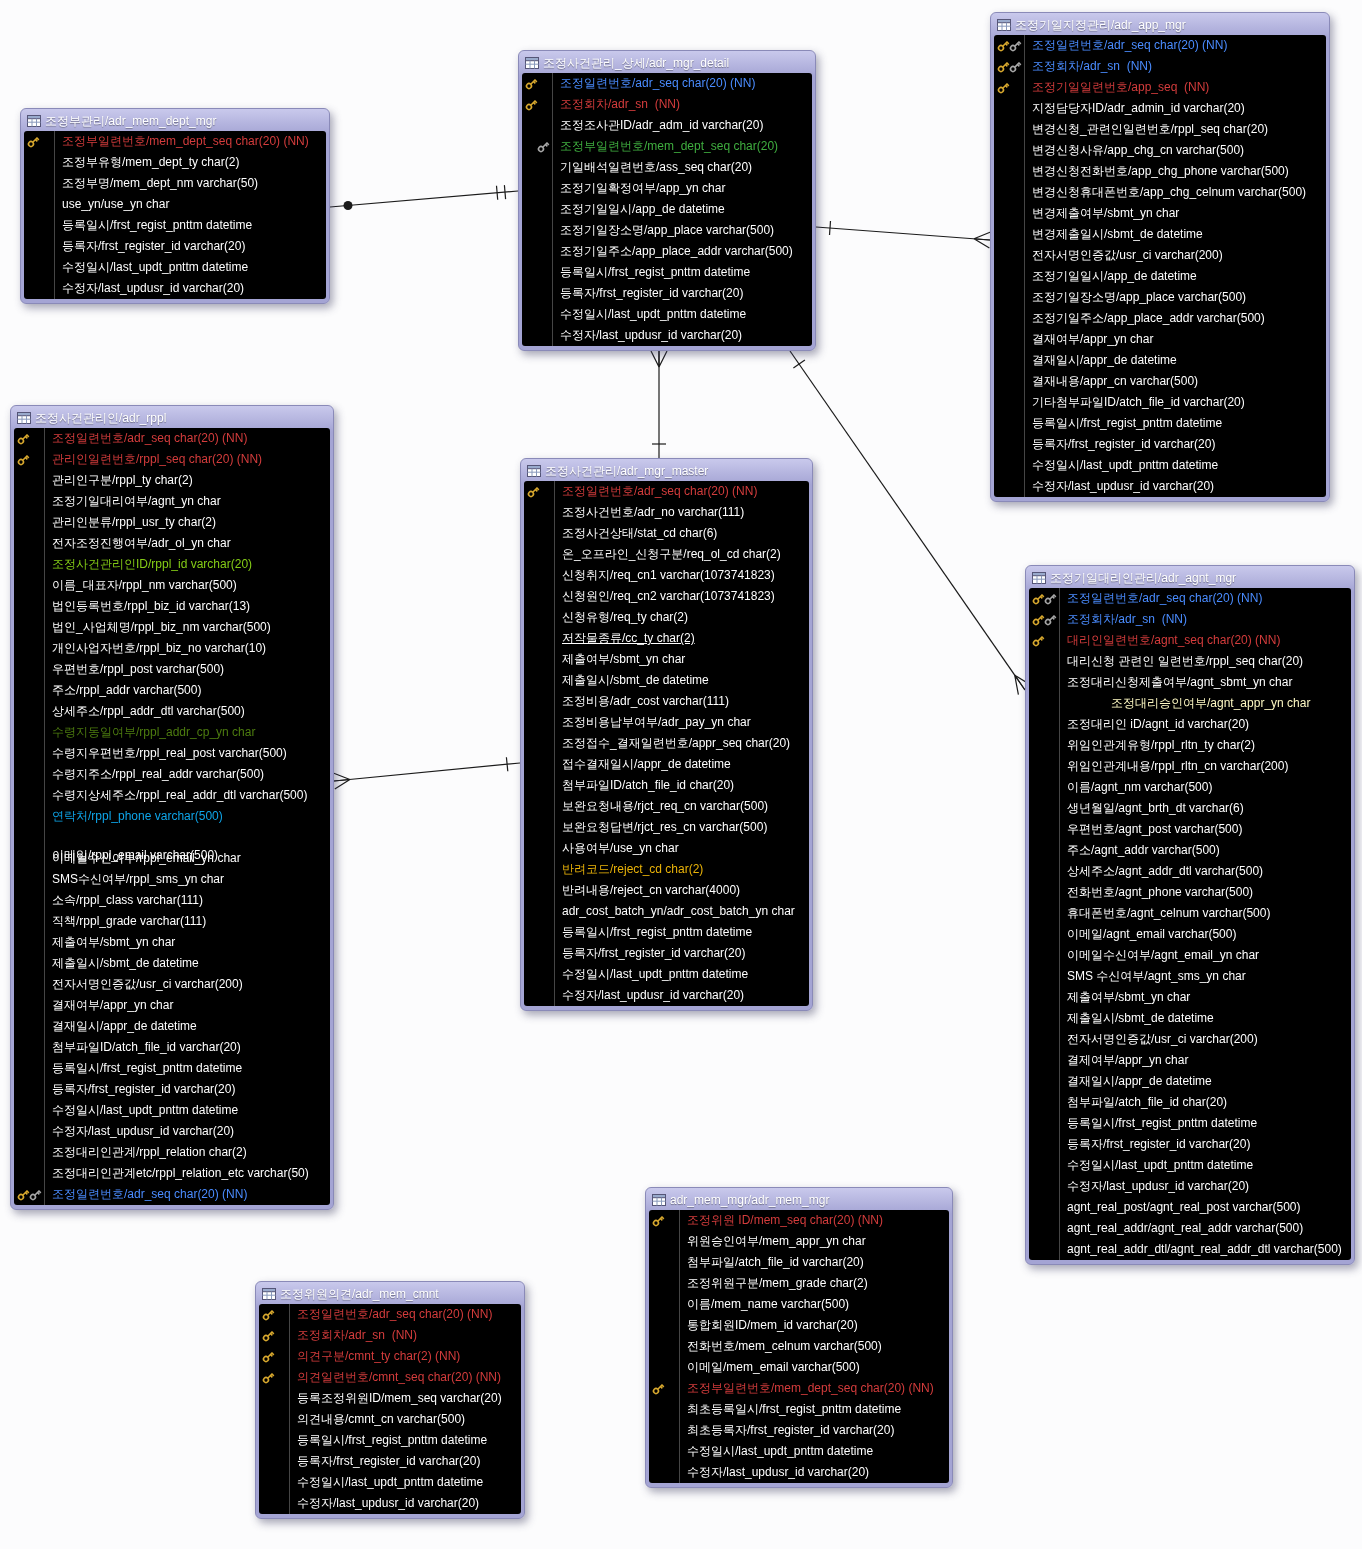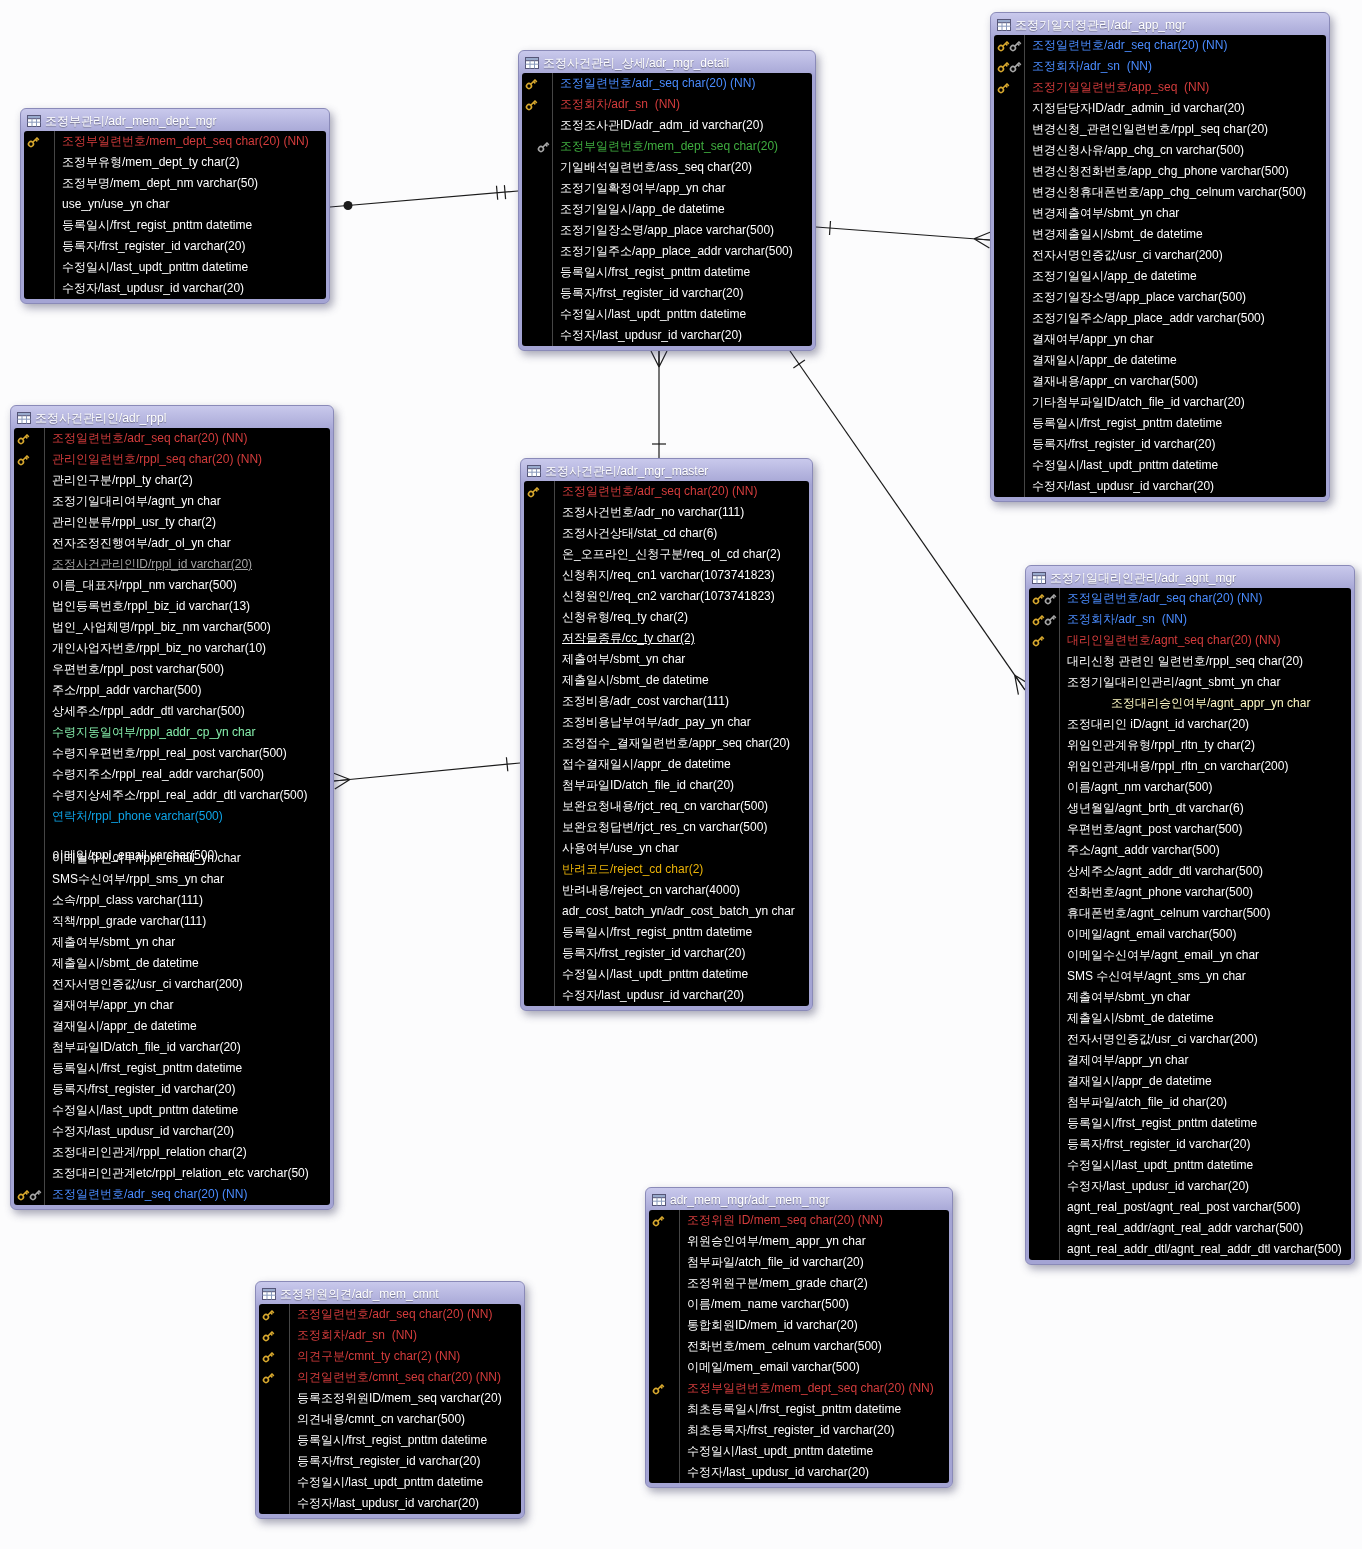--- a/index.html
+++ b/index.html
@@ -409,21 +409,21 @@
         <div class="row">
           <span class="gutter"></span>
           <span class="coltext" style="color: rgb(255, 255, 255);">관리인분류/rppl_usr_ty char(2)</span>
         </div>
         <div class="row">
           <span class="gutter"></span>
           <span class="coltext" style="color: rgb(255, 255, 255);">전자조정진행여부/adr_ol_yn char</span>
         </div>
         <div class="row">
           <span class="gutter"></span>
-          <span class="coltext" style="color: #a3a3a3; text-decoration: underline;">조정사건관리인ID/rppl_id varchar(20)</span>
+          <span class="coltext" style="color: #84cc16;">조정사건관리인ID/rppl_id varchar(20)</span>
         </div>
         <div class="row">
           <span class="gutter"></span>
           <span class="coltext" style="color: rgb(255, 255, 255);">이름_대표자/rppl_nm varchar(500)</span>
         </div>
         <div class="row">
           <span class="gutter"></span>
           <span class="coltext" style="color: rgb(255, 255, 255);">법인등록번호/rppl_biz_id varchar(13)</span>
         </div>
         <div class="row">
@@ -441,21 +441,21 @@
         <div class="row">
           <span class="gutter"></span>
           <span class="coltext" style="color: rgb(255, 255, 255);">주소/rppl_addr varchar(500)</span>
         </div>
         <div class="row">
           <span class="gutter"></span>
           <span class="coltext" style="color: rgb(255, 255, 255);">상세주소/rppl_addr_dtl varchar(500)</span>
         </div>
         <div class="row">
           <span class="gutter"></span>
-          <span class="coltext" style="color: #86efac;">수령지동일여부/rppl_addr_cp_yn char</span>
+          <span class="coltext" style="color: #4d7c0f;">수령지동일여부/rppl_addr_cp_yn char</span>
         </div>
         <div class="row">
           <span class="gutter"></span>
           <span class="coltext" style="color: rgb(255, 255, 255);">수령지우편번호/rppl_real_post varchar(500)</span>
         </div>
         <div class="row">
           <span class="gutter"></span>
           <span class="coltext" style="color: rgb(255, 255, 255);">수령지주소/rppl_real_addr varchar(500)</span>
         </div>
         <div class="row">
@@ -752,21 +752,21 @@
             </span>
           </span>
           <span class="coltext" style="color: rgb(212, 60, 60);">대리인일련번호/agnt_seq char(20) (NN)</span>
         </div>
         <div class="row">
           <span class="gutter"></span>
           <span class="coltext" style="color: rgb(255, 255, 255);">대리신청 관련인 일련번호/rppl_seq char(20)</span>
         </div>
         <div class="row">
           <span class="gutter"></span>
-          <span class="coltext" style="color: rgb(255, 255, 255);">조정기일대리인관리/agnt_sbmt_yn char</span>
+          <span class="coltext" style="color: rgb(255, 255, 255);">조정대리신청제출여부/agnt_sbmt_yn char</span>
         </div>
         <div class="row">
           <span class="gutter"></span>
           <span class="coltext" style="color: #fef9c3; margin-left: 44px;">조정대리승인여부/agnt_appr_yn char</span>
         </div>
         <div class="row">
           <span class="gutter"></span>
           <span class="coltext" style="color: rgb(255, 255, 255);">조정대리인 iD/agnt_id varchar(20)</span>
         </div>
         <div class="row">

